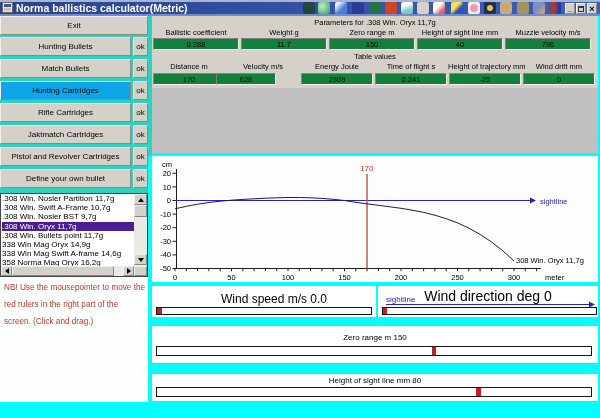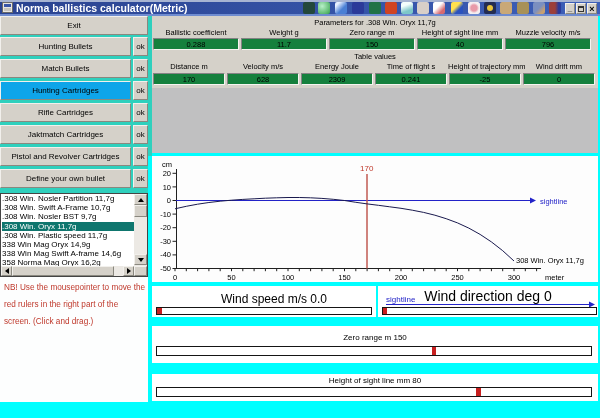--- a/index.html
+++ b/index.html
@@ -62,22 +62,22 @@
   <div class="btn" style="left:0;top:147px;width:131px;height:19px">Pistol and Revolver Cartridges</div>
     <div class="btn" style="left:133px;top:147px;width:15px;height:19px">ok</div>
   <div class="btn" style="left:0;top:169px;width:131px;height:19px">Define your own bullet</div>
     <div class="btn" style="left:133px;top:169px;width:15px;height:19px">ok</div>
 
   <div class="abs" style="left:0;top:193px;width:148px;height:84px;background:#fff;border:1px solid #444;box-sizing:border-box"></div>
   <div class="abs" id="list" style="left:2px;top:194px;width:132px;height:72px;font-size:8px;line-height:9.2px;white-space:nowrap;overflow:hidden">
     <div>.308 Win. Nosler Partition 11,7g</div>
     <div>.308 Win. Swift A-Frame 10,7g</div>
     <div>.308 Win. Nosler BST 9,7g</div>
-    <div style="background:#0f766e;color:#fff">.308 Win. Oryx 11,7g</div>
-    <div>.308 Win. Plastic speed 11,7g</div>
+    <div style="background:#4c1d95;color:#fff">.308 Win. Oryx 11,7g</div>
+    <div>.308 Win. Bullets point 11,7g</div>
     <div>338 Win Mag Oryx 14,9g</div>
     <div>338 Win Mag Swift A-frame 14,6g</div>
     <div>358 Norma Mag Oryx 16,2g</div>
   </div>
 
   <div class="abs" style="left:134px;top:194px;width:13px;height:82px;background:#ece9e4"></div>
   <div class="btn" style="left:134px;top:194px;width:13px;height:11px">
       <div style="width:0;height:0;border-left:3px solid transparent;border-right:3px solid transparent;border-bottom:4px solid #000"></div>
     </div>
   <div class="btn" style="left:134px;top:205px;width:13px;height:12px"></div>
@@ -111,21 +111,21 @@
   <div class="cell" style="left:417px;top:38px;width:86px;height:12px">40</div>
   <div class="cell" style="left:505px;top:38px;width:86px;height:12px">796</div>
   <div class="hdr" style="left:152px;top:52px;width:446px">Table values</div>
   <div class="hdr" style="left:152px;top:62px;width:74px">Distance m</div>
   <div class="hdr" style="left:226px;top:62px;width:74px">Velocity m/s</div>
   <div class="hdr" style="left:300px;top:62px;width:74px">Energy Joule</div>
   <div class="hdr" style="left:374px;top:62px;width:74px">Time of flight s</div>
   <div class="hdr" style="left:448px;top:62px;width:74px;white-space:nowrap">Height of trajectory mm</div>
   <div class="hdr" style="left:522px;top:62px;width:74px">Wind drift mm</div>
   <div class="cell" style="left:153px;top:73px;width:72px;height:12px">170</div>
-  <div class="cell" style="left:227px;top:73px;width:72px;height:12px">628</div>
+  <div class="cell" style="left:216px;top:73px;width:60px;height:12px">628</div>
   <div class="cell" style="left:301px;top:73px;width:72px;height:12px">2309</div>
   <div class="cell" style="left:375px;top:73px;width:72px;height:12px">0.241</div>
   <div class="cell" style="left:449px;top:73px;width:72px;height:12px">-25</div>
   <div class="cell" style="left:523px;top:73px;width:72px;height:12px">0</div>
 
   <div class="abs" style="left:152px;top:88px;width:446px;height:65px;background:#c0c0c1"></div>
 
   <div class="abs" style="left:152px;top:156px;width:446px;height:126px;background:#fdfdfd"></div>
   <svg class="abs" style="left:152px;top:156px" width="446" height="126" viewBox="0 0 446 126">
     <g stroke="#202020" stroke-width="1" shape-rendering="crispEdges">

